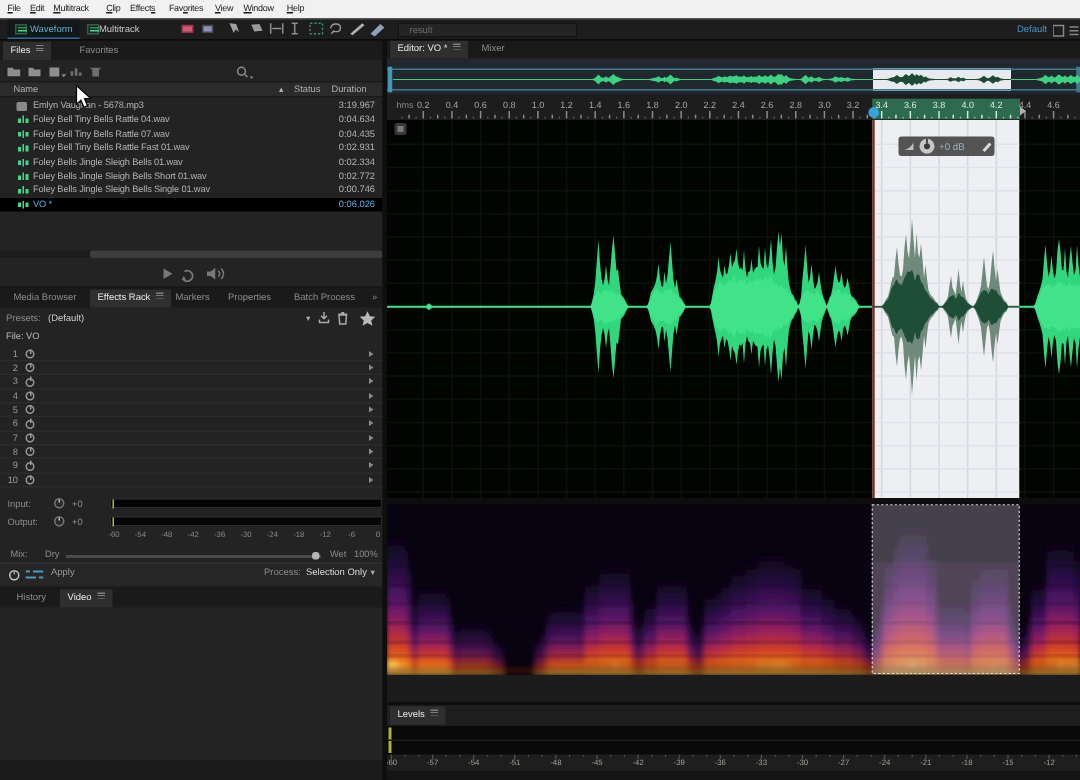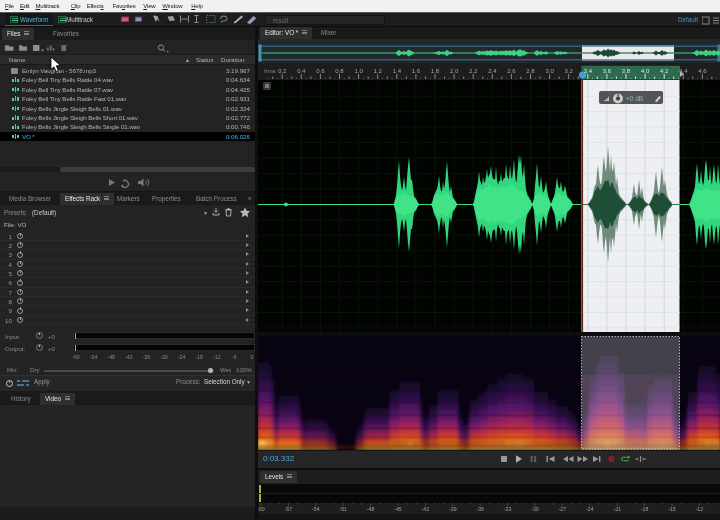--- a/index.html
+++ b/index.html
@@ -905,44 +905,20 @@
 <rect x="258" y="389" width="462" height="2.5" fill="#14061e" opacity="0.2"></rect>
 <rect x="258" y="401" width="462" height="2.5" fill="#14061e" opacity="0.16"></rect>
 <rect x="258" y="414" width="462" height="2.5" fill="#14061e" opacity="0.22"></rect>
 <rect x="258" y="427" width="462" height="2.5" fill="#14061e" opacity="0.18"></rect>
 <rect x="258" y="436" width="462" height="2.5" fill="#14061e" opacity="0.14"></rect>
       <rect x="581.5" y="375" width="98" height="70" fill="#a43a90" opacity="0.10"></rect>
       <rect x="581.5" y="336.5" width="98" height="113" fill="#e8e8f2" opacity="0.27"></rect>
       <rect x="581.5" y="336.5" width="98" height="112.5" fill="none" stroke="#e8e8f2" stroke-width="0.8" stroke-dasharray="1.5 1.5" opacity="0.9"></rect>
     </svg>
   </div>
-  <div id="transport">
-    <span id="tc">0:03.332</span>
-    <svg width="160" height="12" viewBox="0 0 160 12" style="position:absolute;left:242px;top:3px">
-      <rect x="1" y="2" width="6" height="6" fill="#9a9a9a"></rect>
-      <path d="M16 1.3 L22 5 L16 8.7 Z" fill="#b0b0b0"></path>
-      <g fill="#5a5a5a">
-            <rect x="30.5" y="2" width="2.2" height="6"></rect>
-            <rect x="34" y="2" width="2.2" height="6"></rect>
-          </g>
-      <g fill="#9a9a9a">
-        <path d="M46.5 2 v6 h1.4 v-6 Z M54.5 2 L48.8 5 L54.5 8 Z"></path>
-        <path d="M68 2 L63 5 L68 8 Z M73.5 2 L68.5 5 L73.5 8 Z"></path>
-        <path d="M77.5 2 L82.5 5 L77.5 8 Z M83 2 L88 5 L83 8 Z"></path>
-        <path d="M93 2 L98.7 5 L93 8 Z M99 2 v6 h1.4 v-6 Z"></path>
-      </g>
-      <circle cx="111.5" cy="5" r="3.2" fill="#7a2525"></circle>
-      <g fill="none" stroke="#3fae5f" stroke-width="1.1">
-        <path d="M123.5 3.2 h4.5 M128.5 6.8 h-4.5"></path>
-        <path d="M123.5 3.2 q-1.8 0 -1.8 1.8 q0 1.8 1.8 1.8"></path>
-      </g>
-      <path d="M128 1.6 l2.2 1.6 l-2.2 1.6 Z" fill="#3fae5f"></path>
-      <path d="M140.5 2 v6 M137.5 5 h-2.3 M143.5 5 h2.3 M138.5 3.6 l-1.4 1.4 l1.4 1.4 M142.5 3.6 l1.4 1.4 l-1.4 1.4" stroke="#9a9a9a" stroke-width="0.9" fill="none"></path>
-    </svg>
-  </div>
 </div>
 
 <div id="levels" class="panel">
   <div class="tabrow" style="height:14px;background:#1e1e1e">
     <div class="tab on" style="left:2px;top:1px">Levels<span class="tmenu"></span></div>
   </div>
   <div id="lvmeter">
         <i></i>
         <div style="position:absolute;left:0;top:9px;width:462px;height:1px;background:#1c1c1c"></div>
       </div>

